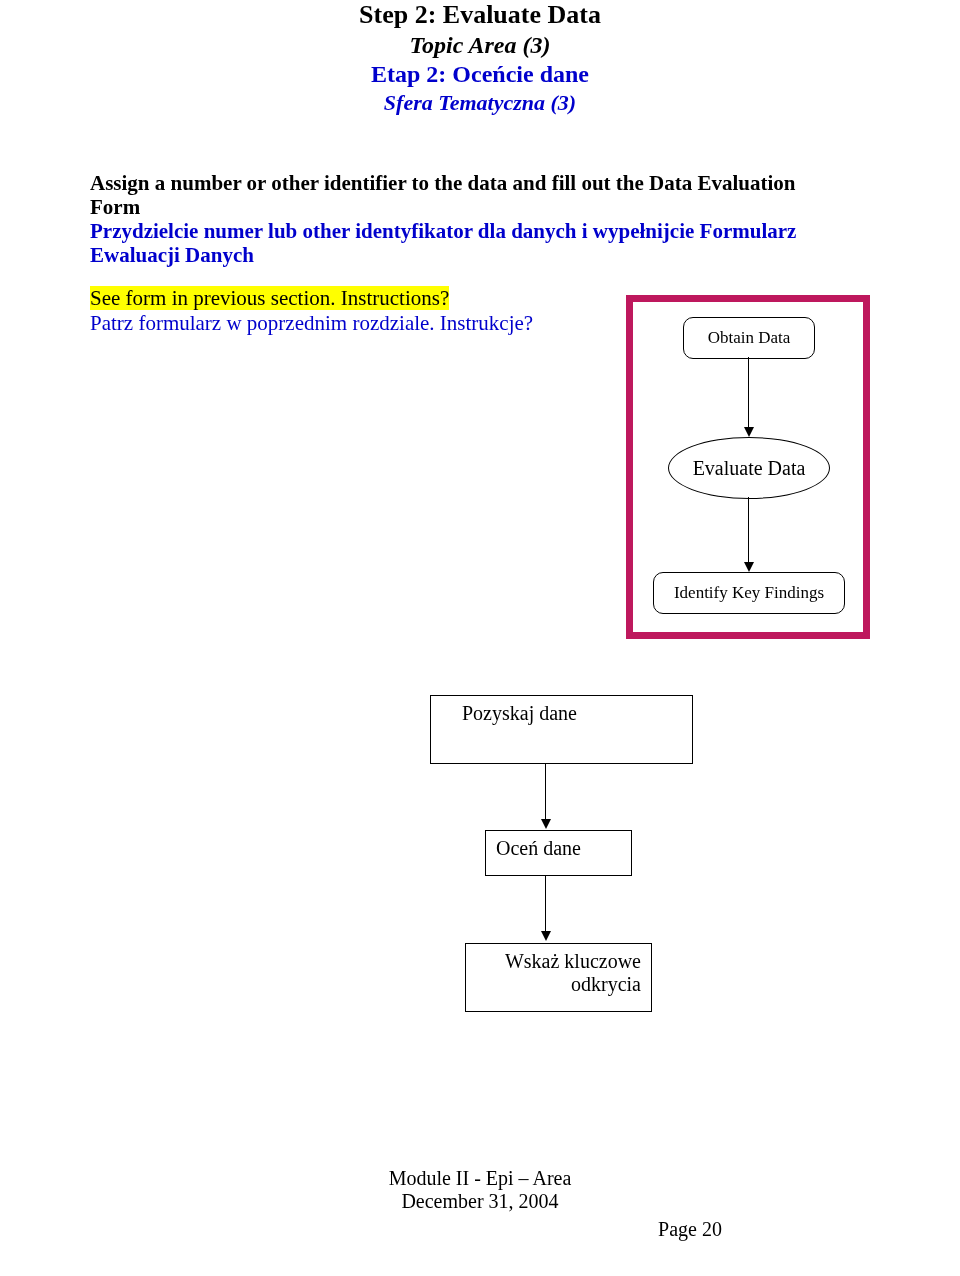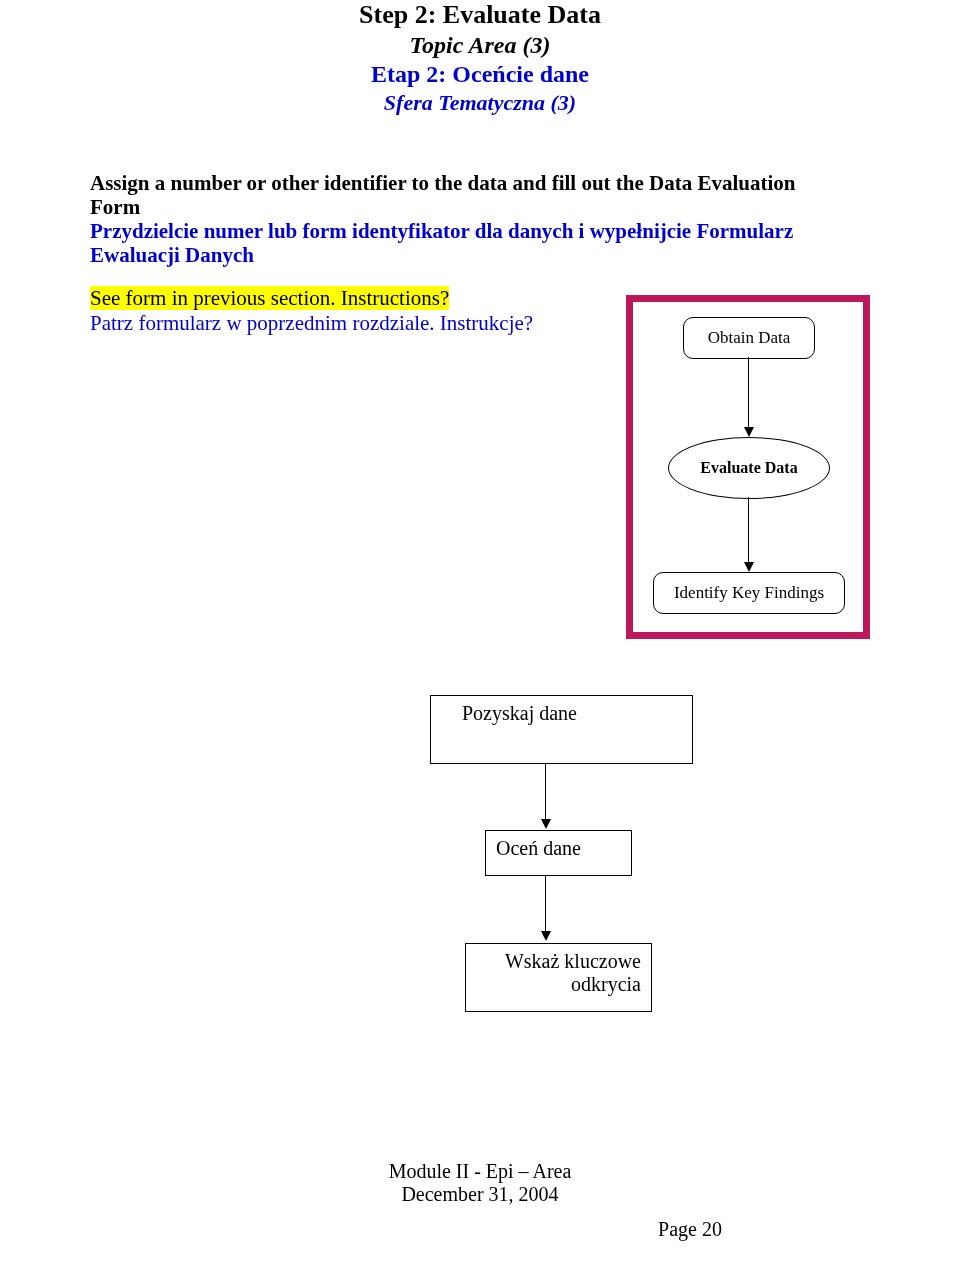--- a/index.html
+++ b/index.html
@@ -96,25 +96,24 @@
     display: flex;
     align-items: center;
     justify-content: center;
   }
   .node-ellipse {
     position: absolute;
     border: 1px solid #000;
     border-radius: 50%;
     text-align: center;
     background: #fff;
-    font-size: 16px;
+    font-size: 20px;
     display: flex;
     align-items: center;
     justify-content: center;
-    font-weight: bold;
   }
   .node-rect2 {
     position: absolute;
     border: 1px solid #000;
     text-align: left;
     padding: 6px 10px;
     font-size: 20px;
     background: #fff;
   }
   .arrow-line {
@@ -136,38 +135,38 @@
     left: 0;
     right: 0;
     font-size: 20px;
   }
   .footer .center {
     text-align: center;
   }
   .footer .pagenum {
     text-align: center;
     margin-left: 420px;
-    margin-top: 12px;
+    margin-top: 5px;
   }
 </style>
 </head>
 <body>
 
 <div class="page">
   <div class="heading">
     <h2>Step 2: Evaluate Data</h2>
     <p class="subtitle-it">Topic Area (3)</p>
     <h3>Etap 2: Oceńcie dane</h3>
     <p class="subtitle-it-blue">Sfera Tematyczna (3)</p>
   </div>
 
   <div class="body-text">
     <p class="p-black">Assign a number or other identifier to the data and fill out the Data Evaluation</p>
     <p class="p-black">Form</p>
-    <p class="p-blue">Przydzielcie numer lub form identyfikator dla danych i wypełnijcie Formularz</p>
+    <p class="p-blue">Przydzielcie numer lub other identyfikator dla danych i wypełnijcie Formularz</p>
     <p class="p-blue">Ewaluacji Danych</p>
     <div style="height:18px"></div>
     <span class="highlight">See form in previous section. Instructions?</span><br>
     <span class="ref-blue">Patrz formularz w poprzednim rozdziale. Instrukcje?</span>
   </div>
 </div>
 
 <div class="diagram1">
   <div class="node-rect" style="left:50px; top:15px; width:130px; height:40px;">Obtain Data</div>
   <div class="arrow-line" style="left:115px; top:55px; height:70px;"></div>

